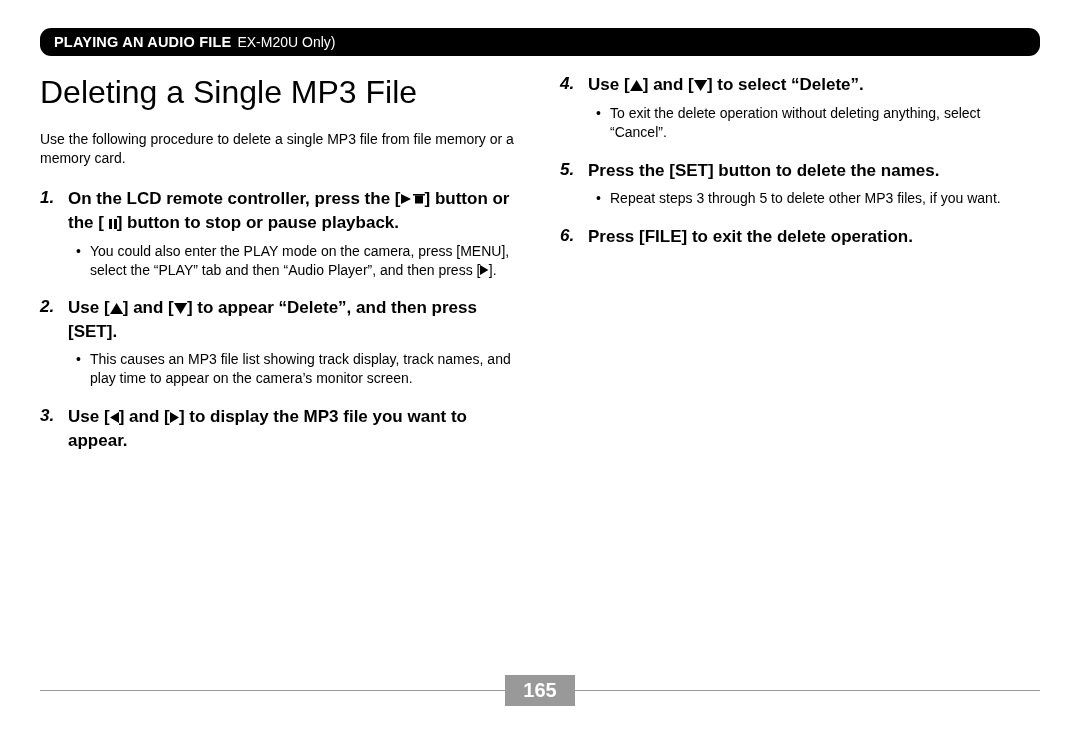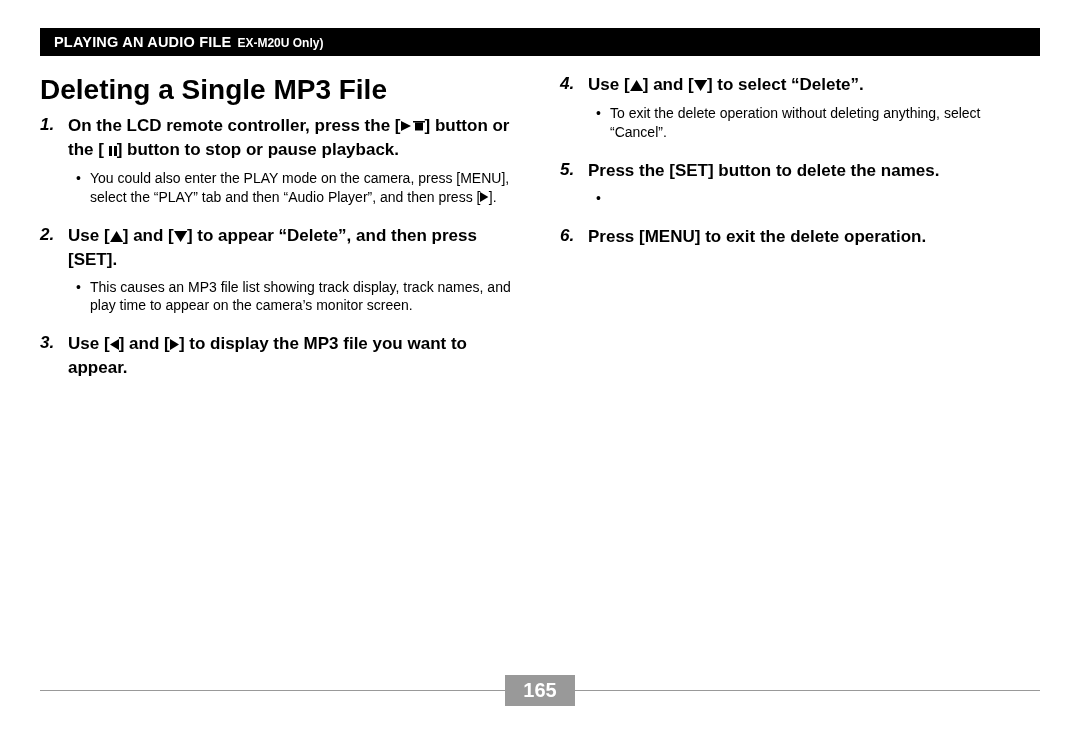--- a/index.html
+++ b/index.html
@@ -1,23 +1,23 @@
 <!DOCTYPE html>
 <html><head>
 <meta charset="utf-8">
 <style>
   * { box-sizing: border-box; margin: 0; padding: 0; }
   html, body { width: 1080px; height: 730px; background: #fff; font-family: Arial, Helvetica, sans-serif; color: #000; }
   .page { position: relative; width: 1080px; height: 730px; padding: 28px 40px 0 40px; }
-  .header-bar { background: #000; color: #fff; padding: 6px 14px; display: flex; align-items: baseline; gap: 6px; }
+  .header-bar { background: #000; color: #fff; padding: 6px 14px; display: flex; align-items: baseline; gap: 6px; border-radius: 11px; }
   .header-main { font-weight: bold; font-size: 14.5px; letter-spacing: 0.2px; }
-  .header-sub { font-weight: bold; font-size: 12px; }
+  .header-sub { font-weight: normal; font-size: 14px; }
   .content { display: flex; gap: 40px; padding-top: 18px; }
   .col { flex: 1 1 50%; min-width: 0; }
-  .section-title { font-size: 28px; font-weight: bold; margin-bottom: 9px; }
+  .section-title { font-size: 32px; font-weight: normal; margin-bottom: 19px; }
   .intro { font-size: 14px; line-height: 1.35; margin-bottom: 20px; }
   .step { display: flex; gap: 10px; margin-bottom: 6px; align-items: flex-start; }
   .step-num { font-weight: bold; font-style: italic; font-size: 17px; min-width: 18px; }
   .step-body { flex: 1; }
   .step-text { font-weight: bold; font-size: 17px; line-height: 1.35; display: block; }
   .step-text .inline-icon { display: inline-block; vertical-align: -1px; }
   .sub { margin: 6px 0 18px 36px; }
   .sub-item { display: flex; gap: 8px; font-size: 14px; line-height: 1.35; margin-bottom: 4px; }
   .bullet { min-width: 6px; }
   .footer { position: absolute; left: 40px; right: 40px; bottom: 24px; display: flex; align-items: center; }
@@ -58,20 +58,21 @@
 
   <div class="header-bar">
     <span class="header-main">PLAYING AN AUDIO FILE</span>
     <span class="header-sub">EX-M20U Only)</span>
   </div>
 
   <div class="content">
 
     <div class="col">
       <div class="section-title">Deleting a Single MP3 File</div>
+      <div class="intro">Use the following procedure to delete a single MP3 file from file memory or a memory card.</div>
 
       <div class="step">
         <div class="step-num">1.</div>
         <div class="step-body">
           <span class="step-text">
             <span>On the LCD remote controller, press the [</span><span class="inline-icon"><svg class="glyph" viewBox="0 0 24 11">
                   <use href="#g-playstop"></use>
                 </svg></span><span>] button or the [</span>
             <span class="inline-icon"><svg class="glyph" viewBox="0 0 8 10" style="height:10px">
                   <use href="#g-pause"></use>
@@ -147,27 +148,28 @@
 
       <div class="step">
         <div class="step-num">5.</div>
         <div class="step-body">
           <span class="step-text">Press the [SET] button to delete the names.</span>
         </div>
       </div>
       <div class="sub">
         <div class="sub-item">
           <span class="bullet">•</span>
+          <span>Repeat steps 3 through 5 to delete other MP3 files, if you want.</span>
         </div>
       </div>
 
       <div class="step">
         <div class="step-num">6.</div>
         <div class="step-body">
-          <span class="step-text">Press [MENU] to exit the delete operation.</span>
+          <span class="step-text">Press [FILE] to exit the delete operation.</span>
         </div>
       </div>
 
     </div>
   </div>
 
   <div class="footer">
     <div class="rule"></div>
     <div class="pagebox">165</div>
     <div class="rule"></div>

